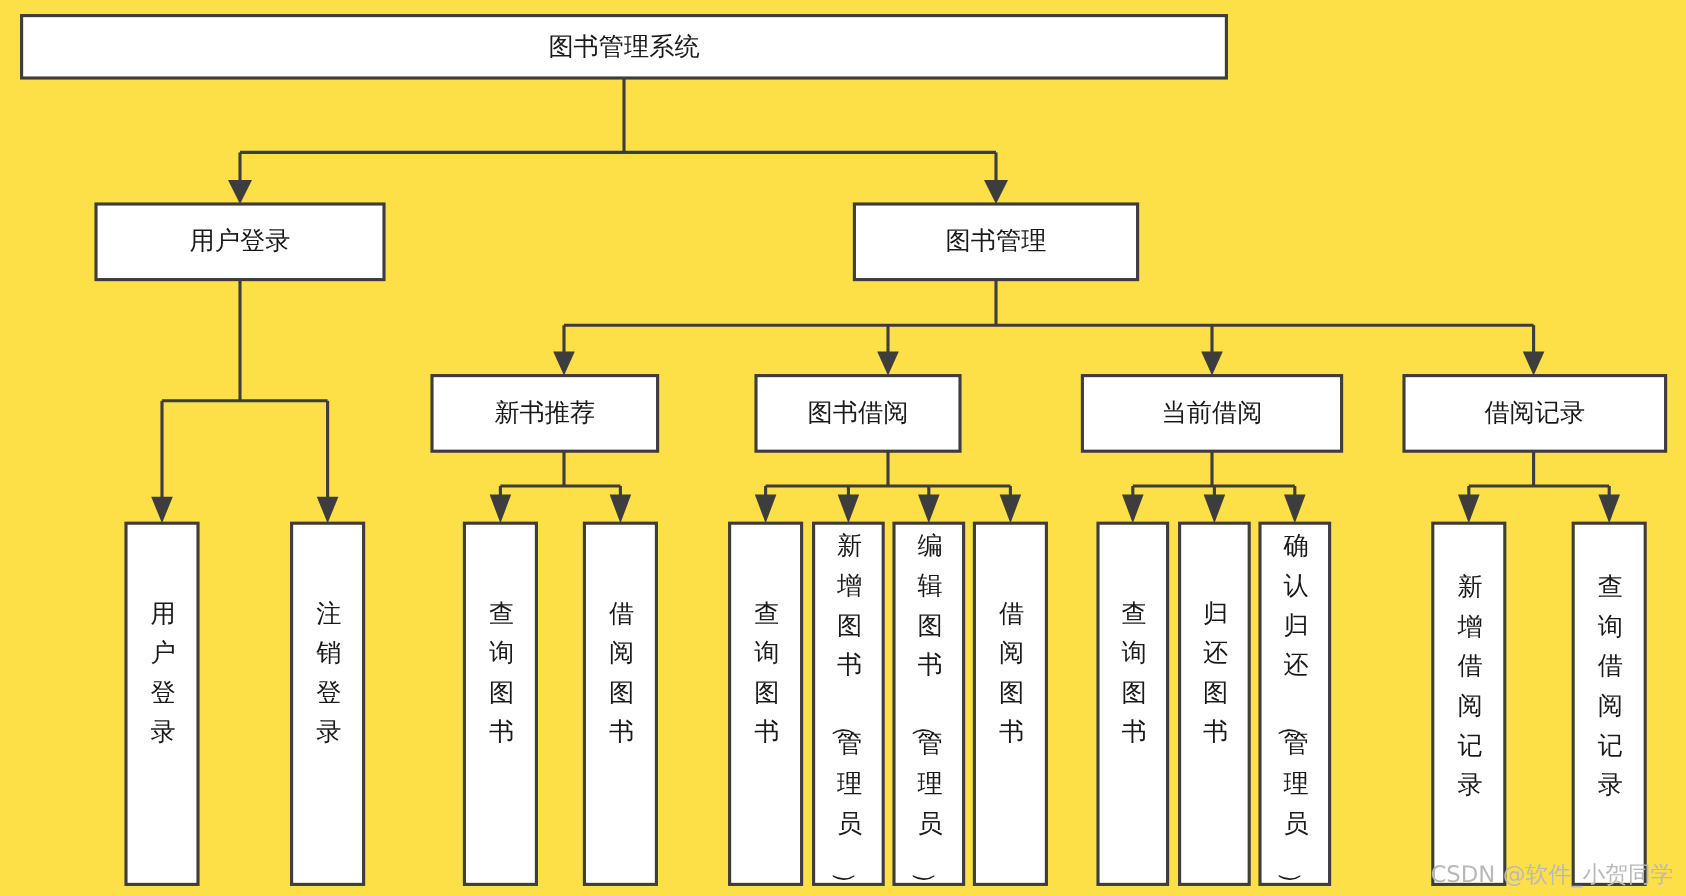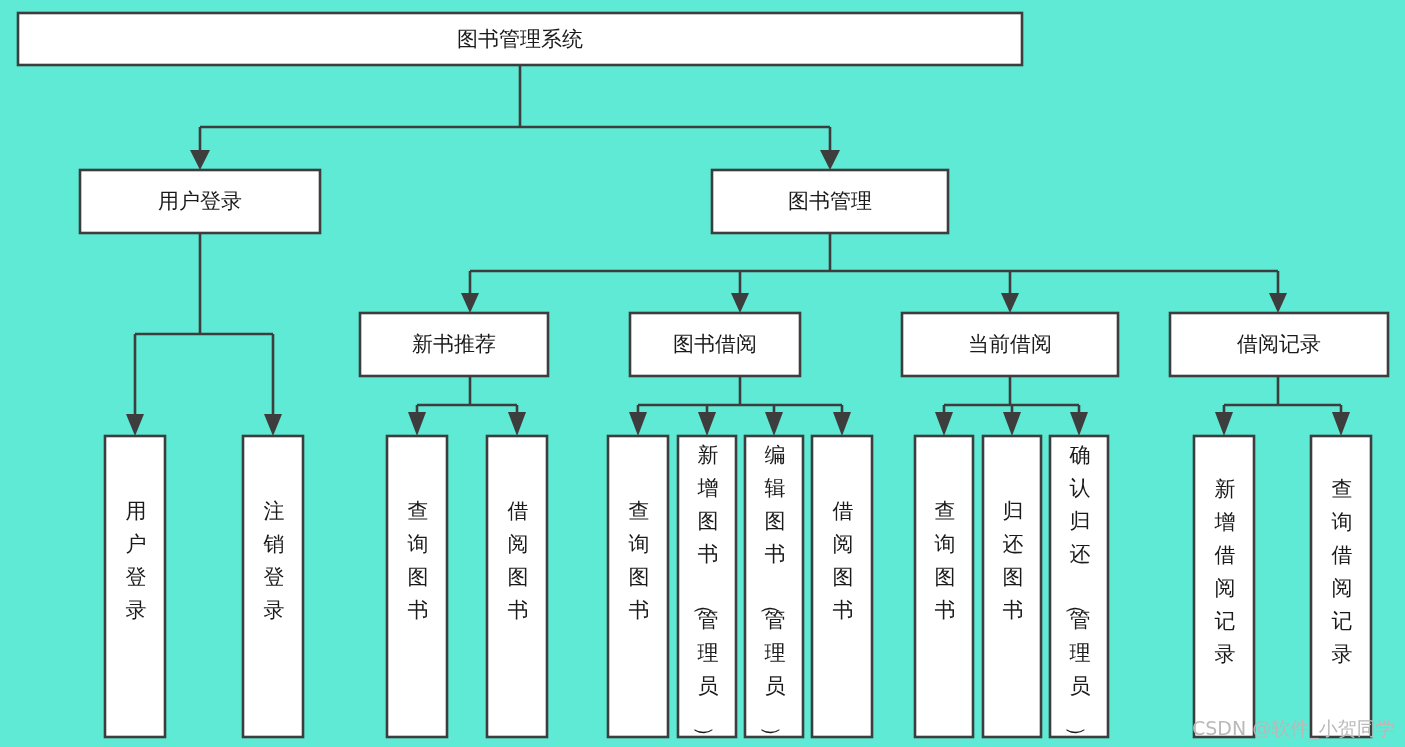--- a/index.html
+++ b/index.html
@@ -7,21 +7,21 @@
     padding: 0;
     background: #ffffff;
   }
   body {
     font-family: "DejaVu Sans", "Liberation Sans", sans-serif;
   }
   #diagram-root {
     position: relative;
     width: 1405px;
     height: 747px;
-    background: #5eead4;
+    background: #fde047;
     overflow: hidden;
   }
   svg.canvas {
     position: absolute;
     left: 0;
     top: 0;
     width: 1405px;
     height: 747px;
     display: block;
   }

